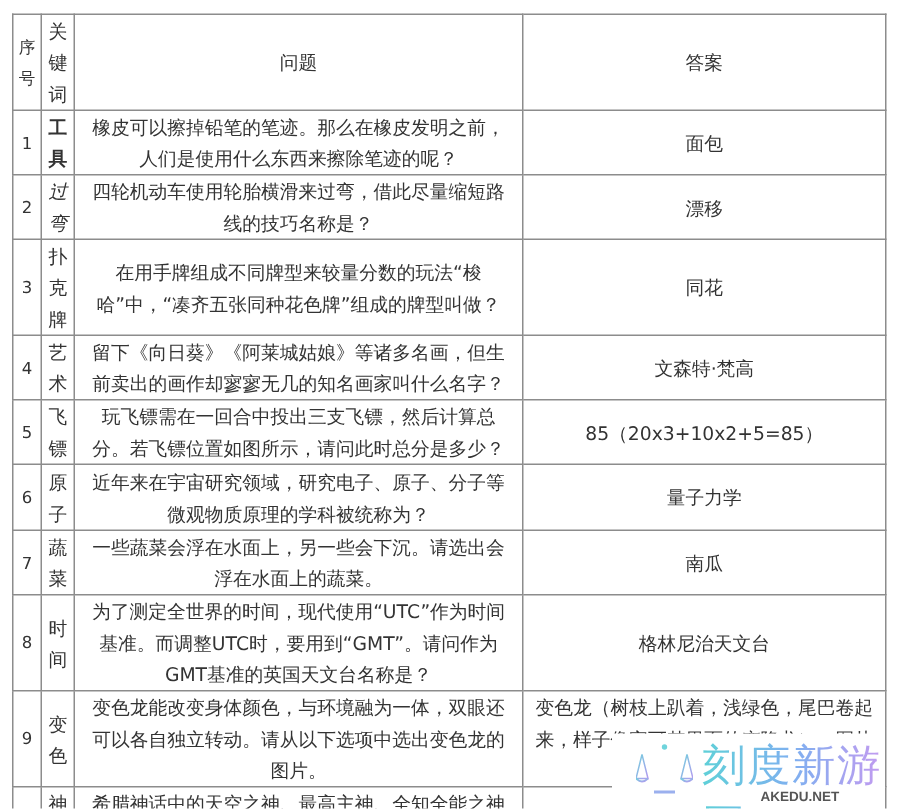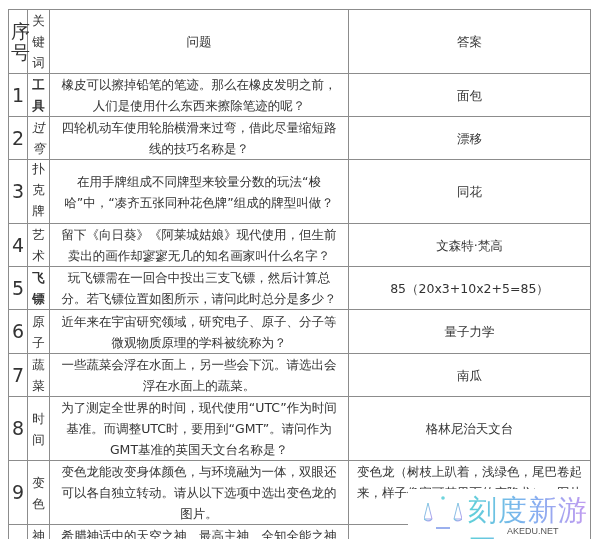--- a/index.html
+++ b/index.html
@@ -2,34 +2,34 @@
 <html><head>
   <meta charset="utf-8">
   <style>
     html, body { margin: 0; padding: 0; background: #ffffff; }
     body { width: 600px; height: 539px; position: relative; overflow: hidden;
            font-family: "DejaVu Sans", "Liberation Sans", sans-serif; color: #333; }
     table.qa { position: absolute; left: 8px; top: 9px; width: 582px;
                border-collapse: collapse; table-layout: fixed; font-size: 12.5px; }
     table.qa td { border: 1px solid #8c8c8c; text-align: center; vertical-align: middle;
                   padding: 0 4px; line-height: 21px; color: #333; }
-    table.qa td.num { padding: 0; font-size: 19px; }
+    table.qa td.num { padding: 0; font-size: 11px; }
     table.qa td.kw { padding: 0 2px; line-height: 21px; }
     table.qa td.q { padding: 0 6px; }
     table.qa td.a { padding: 0 6px; }
     col.c1 { width: 19px; } col.c2 { width: 22px; } col.c3 { width: 299px; } col.c4 { width: 242px; }
     .watermark { position: absolute; left: 408px; top: 489px; width: 182px; height: 50px;
                  background: #ffffff; }
     .wm-scale { position: absolute; left: 16px; top: 6px; width: 38px; height: 36px; }
     .wm-text { position: absolute; left: 60px; top: 2px; font-size: 29px; letter-spacing: 1px;
                font-family: "DejaVu Sans", sans-serif;
                background: linear-gradient(90deg, #5fd0d8, #7fb0f0, #c49af0);
                -webkit-background-clip: text; background-clip: text; color: transparent; }
     .wm-sub { position: absolute; left: 99px; top: 37px; font-size: 9px; color: #555;
-              font-family: "Liberation Sans", sans-serif; }
+              font-family: "Liberation Sans", sans-serif; font-weight: bold; }
   </style>
 </head>
 <body>
 
 <table class="qa">
   <colgroup>
       <col class="c1">
       <col class="c2">
       <col class="c3">
       <col class="c4">
@@ -48,33 +48,33 @@
       <td class="a">面包</td>
     </tr>
     <tr style="height:42px">
       <td class="num">2</td>
       <td class="kw" style="word-break:break-all;font-style:italic;">过弯</td>
       <td class="q">四轮机动车使用轮胎横滑来过弯，借此尽量缩短路线的技巧名称是？</td>
       <td class="a">漂移</td>
     </tr>
     <tr style="height:63px">
       <td class="num">3</td>
-      <td class="kw" style="word-break:break-all;font-family:Liberation Mono, monospace;">扑克牌</td>
+      <td class="kw" style="word-break:break-all;">扑克牌</td>
       <td class="q">在用手牌组成不同牌型来较量分数的玩法“梭哈”中，“凑齐五张同种花色牌”组成的牌型叫做？</td>
       <td class="a">同花</td>
     </tr>
     <tr style="height:40px">
       <td class="num">4</td>
       <td class="kw" style="word-break:break-all;">艺术</td>
-      <td class="q">留下《向日葵》《阿莱城姑娘》现代使用，但生前卖出的画作却寥寥无几的知名画家叫什么名字？</td>
+      <td class="q">留下《向日葵》《阿莱城姑娘》等诸多名画，但生前卖出的画作却寥寥无几的知名画家叫什么名字？</td>
       <td class="a">文森特·梵高</td>
     </tr>
     <tr style="height:42px">
       <td class="num">5</td>
-      <td class="kw" style="word-break:break-all;font-weight:bold;">飞镖</td>
+      <td class="kw" style="word-break:break-all;">飞镖</td>
       <td class="q">玩飞镖需在一回合中投出三支飞镖，然后计算总分。若飞镖位置如图所示，请问此时总分是多少？</td>
       <td class="a">85（20x3+10x2+5=85）</td>
     </tr>
     <tr style="height:44px">
       <td class="num">6</td>
       <td class="kw" style="word-break:break-all;">原子</td>
       <td class="q">近年来在宇宙研究领域，研究电子、原子、分子等微观物质原理的学科被统称为？</td>
       <td class="a">量子力学</td>
     </tr>
     <tr style="height:41px">

